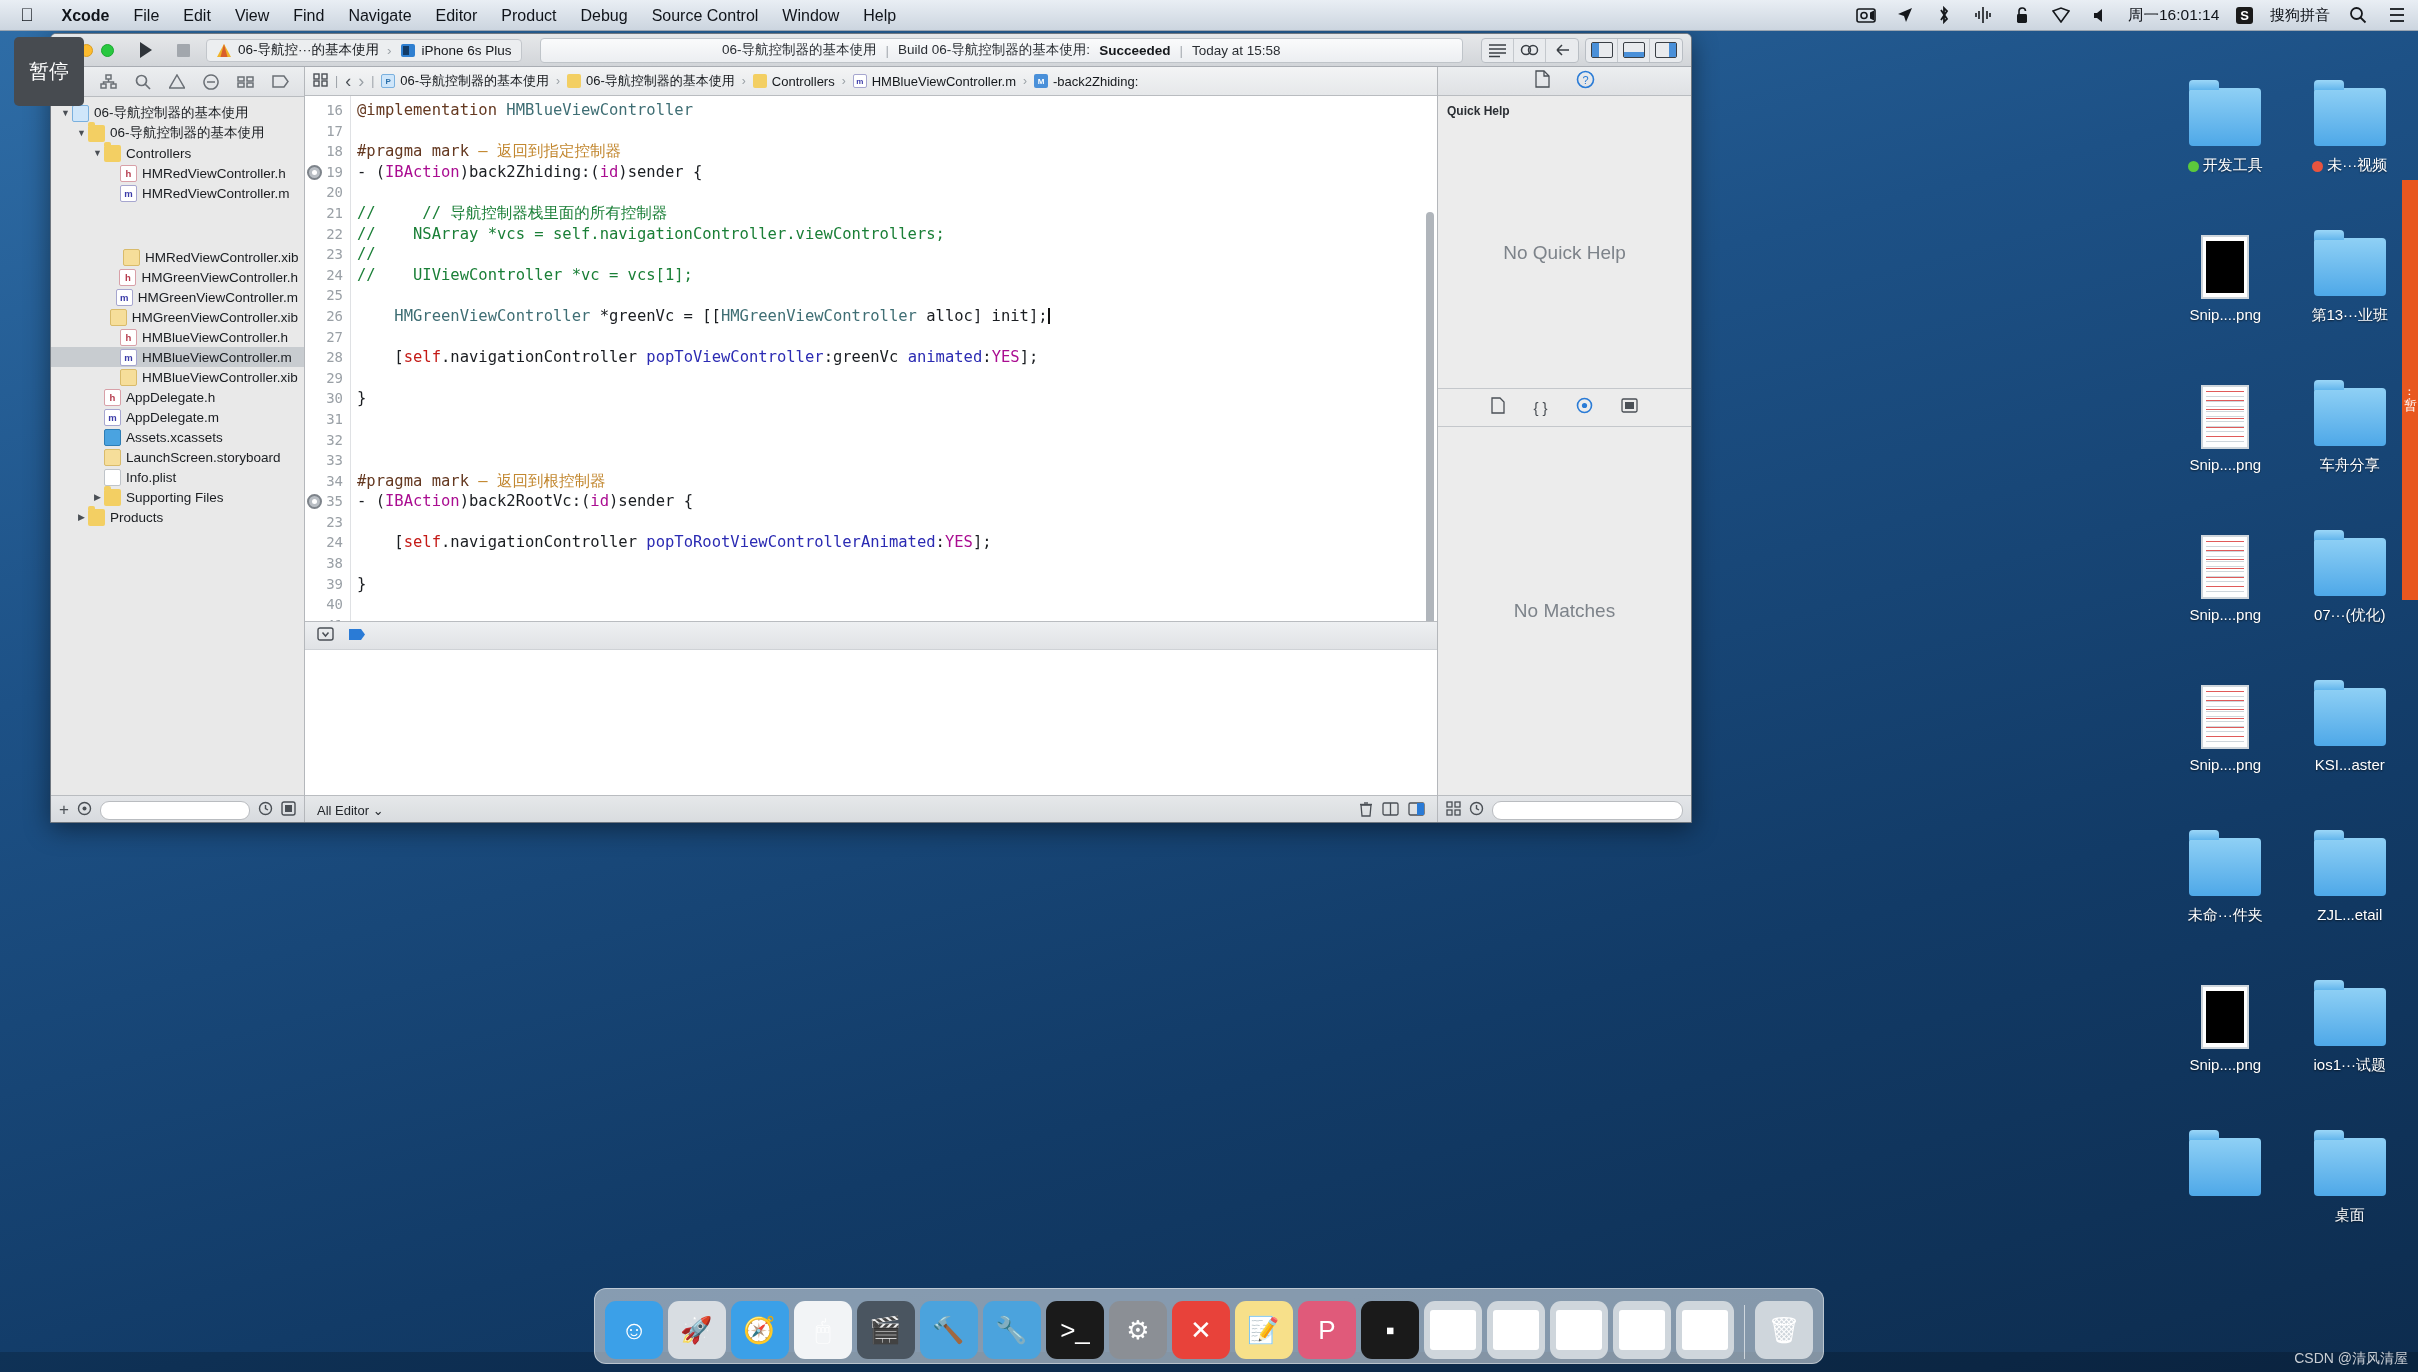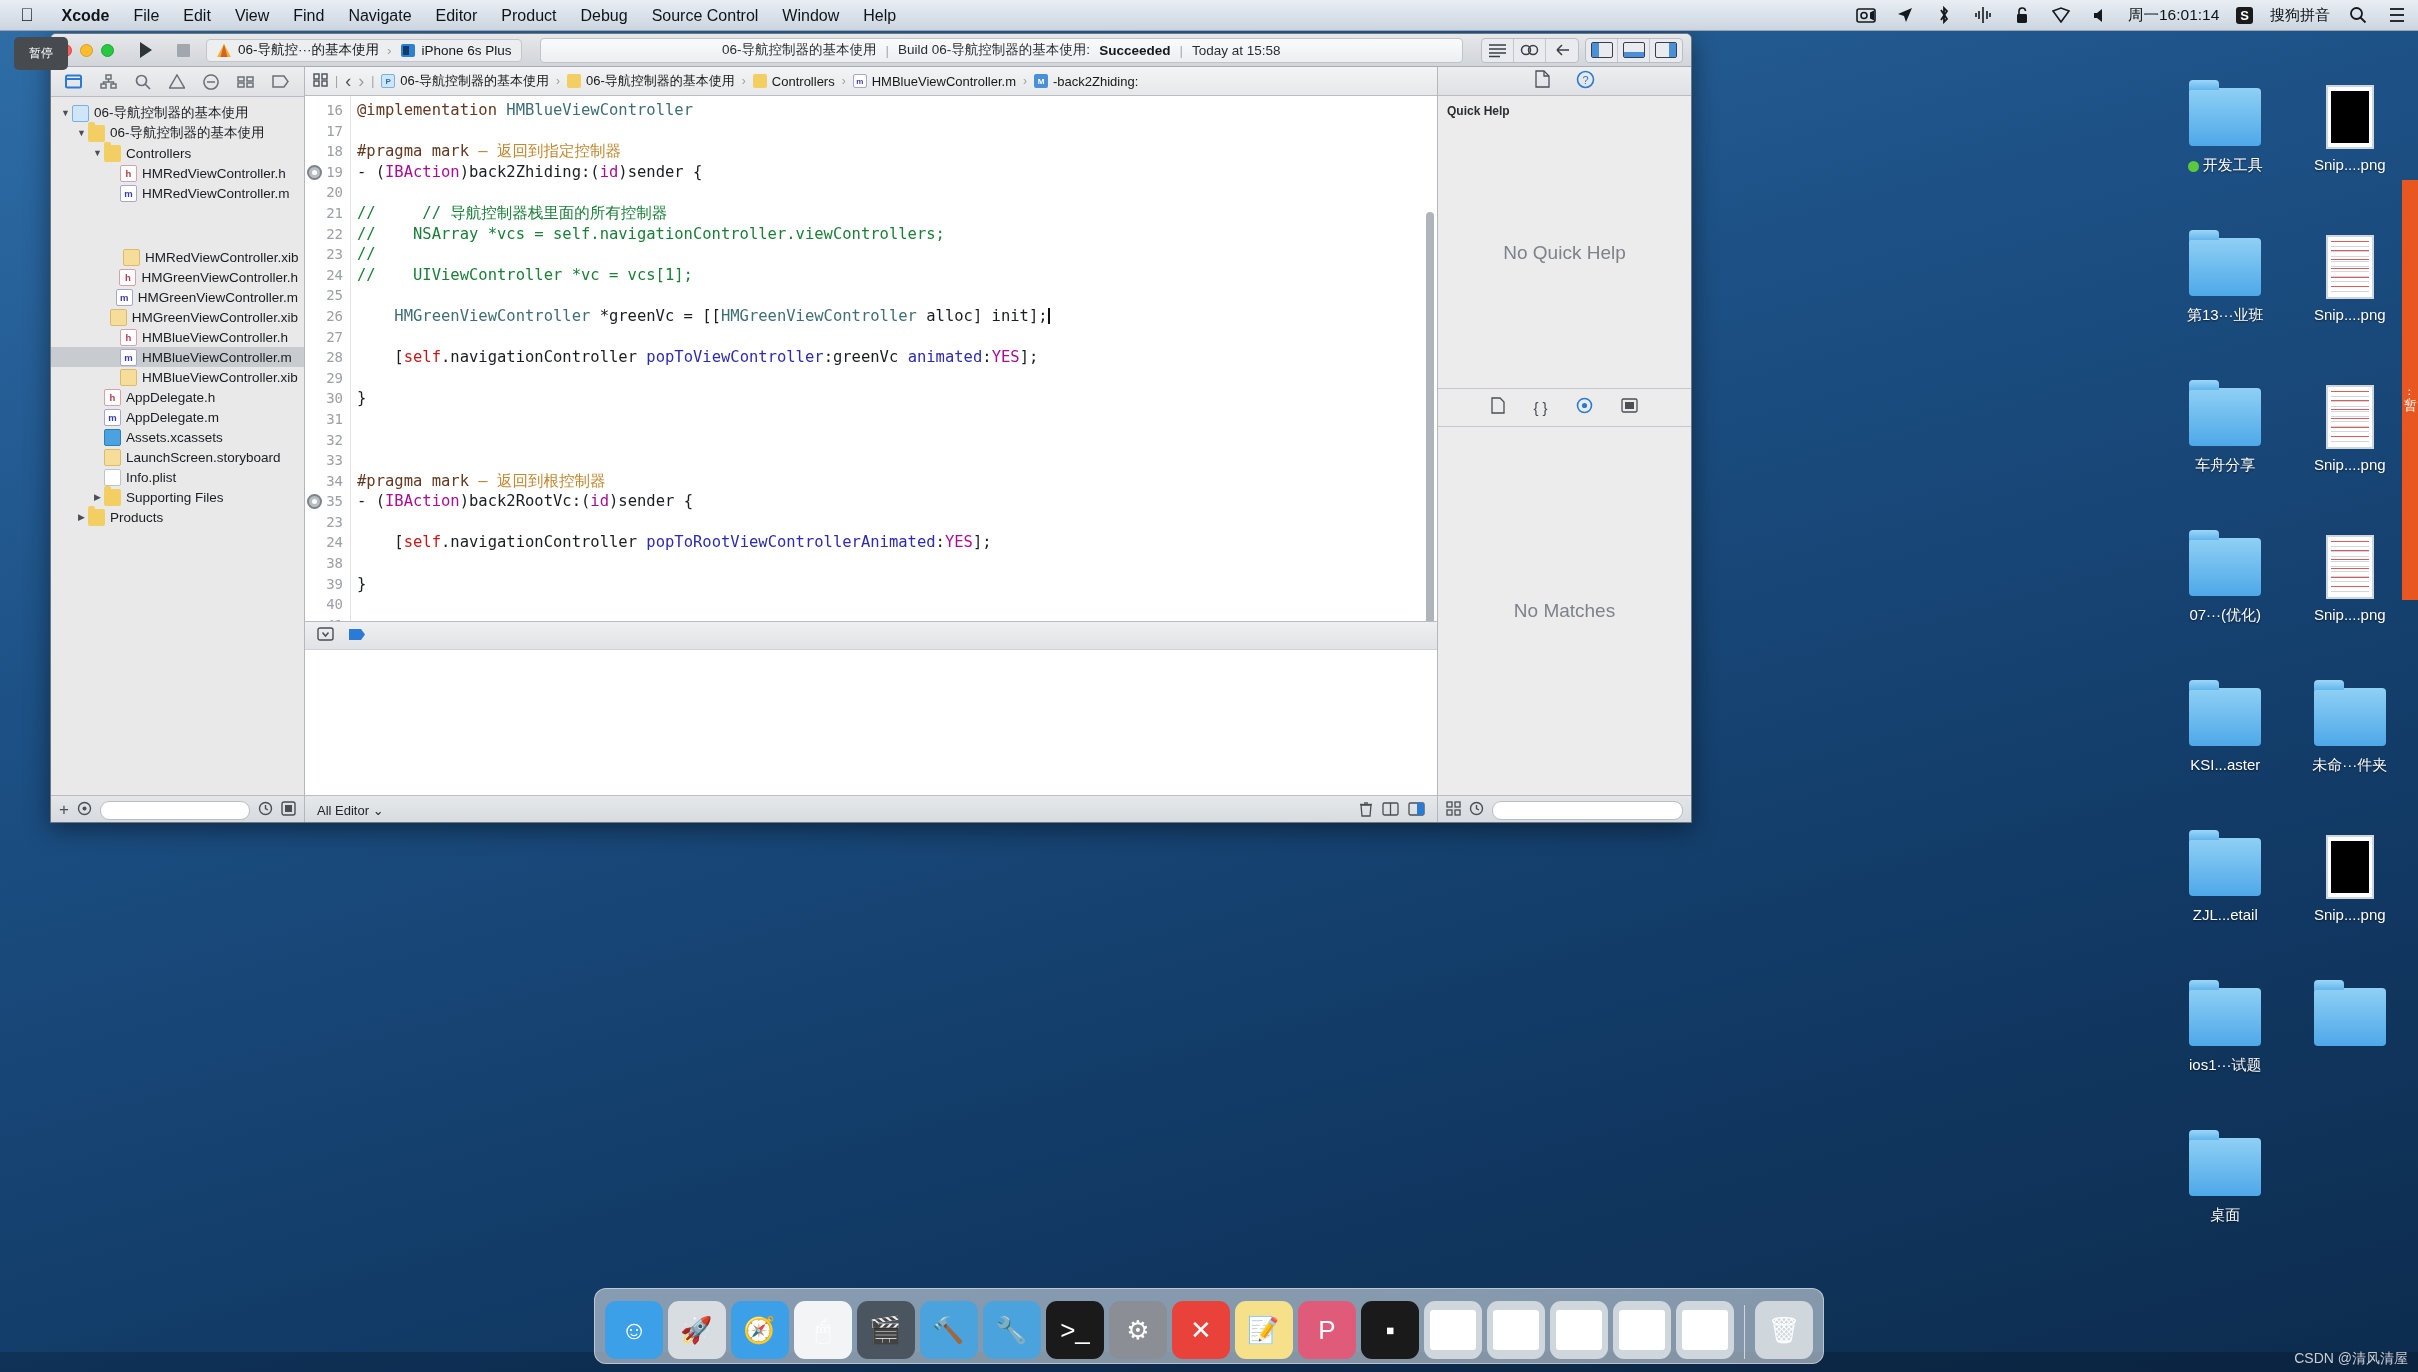--- a/index.html
+++ b/index.html
@@ -210,21 +210,21 @@
   #util-div{ height:1px;background:#c4c7cb; }
   #lib-tabs{ height:38px; display:flex;align-items:center;justify-content:center;gap:28px; border-bottom:1px solid #c4c7cb;}
   #lib-body{ flex:1; display:flex;align-items:center;justify-content:center; font-size:19px; color:#7d838a; }
   #lib-bottom{ height:29px; background:linear-gradient(180deg,#e4e6e9,#d6d9dd); border-top:1px solid #b9bcc0;
     display:flex;align-items:center;padding:0 8px;gap:8px; }
   #lib-search{ flex:1;height:19px;background:#fff;border:1px solid #b9bcc0;border-radius:9px; }
 
   
   #tooltip {
     position:absolute; left:14px; top:37px; background:#474b50; color:#fff;
-    padding:8px 15px; border-radius:5px; font-size:12px; z-index:80;
+    padding:21px 15px; border-radius:5px; font-size:20px; z-index:80;
   }
 
   
   #dock {
     position:absolute; left:50%; transform:translateX(-50%); bottom:8px;
     height:76px; display:flex; align-items:flex-end; gap:5px;
     padding:4px 10px; background:rgba(232,236,240,.55);
     border:1px solid rgba(255,255,255,.45); border-radius:12px; z-index:50;
   }
   .dk { width:58px; height:58px; border-radius:11px; display:flex;align-items:center;justify-content:center;
@@ -241,20 +241,26 @@
 <body>
 
 <div id="desktop"></div>
 
 <div id="desktop-icons">
     <div class="d-icon">
       <div class="glyph">
         <div class="folder-sh"></div>
       </div>
       <div class="cap"><span class="dot-badge" style="background: rgb(92, 201, 60);"></span>开发工具</div>
+    </div>
+    <div class="d-icon">
+      <div class="glyph">
+        <div class="folder-sh"></div>
+      </div>
+      <div class="cap"><span class="dot-badge" style="background: rgb(232, 84, 63);"></span>未···视频</div>
     </div>
     <div class="d-icon">
       <div class="glyph">
         <div class="thumb-sh">
           <div class="thumb-black"></div>
         </div>
       </div>
       <div class="cap">Snip....png</div>
     </div>
     <div class="d-icon">

